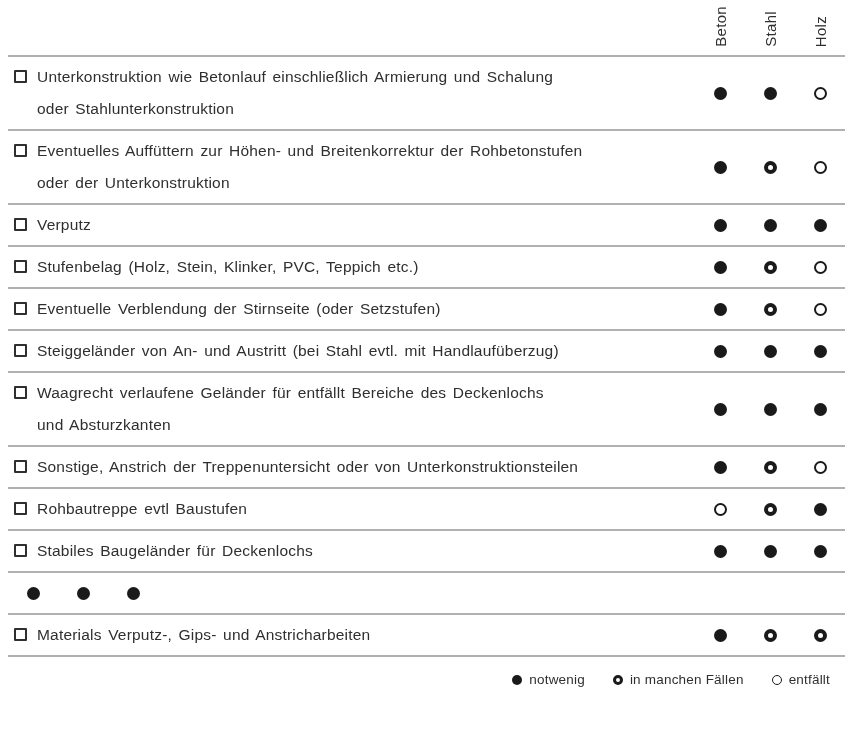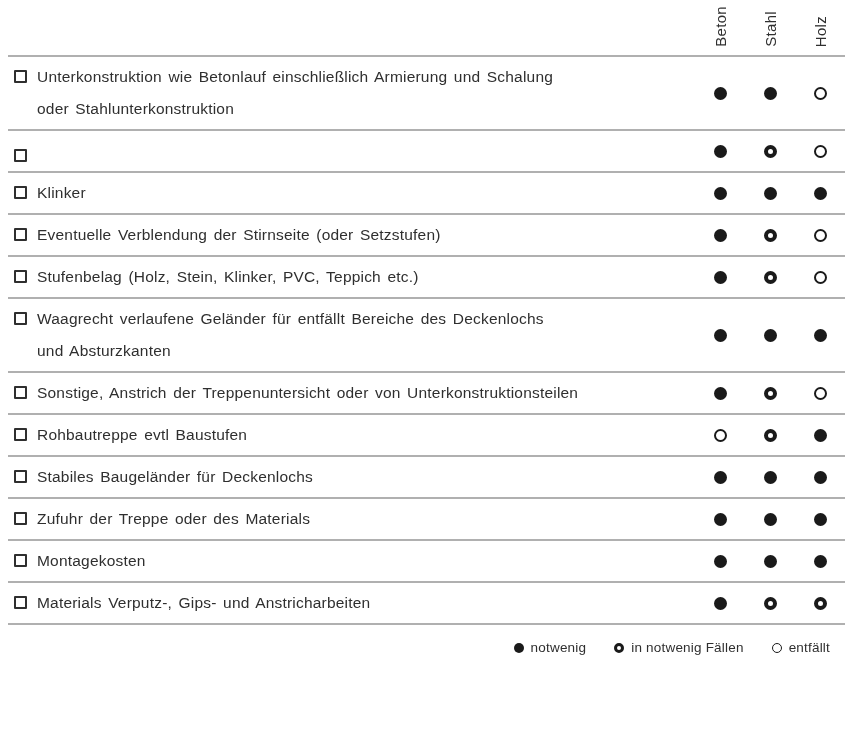--- a/index.html
+++ b/index.html
@@ -143,45 +143,63 @@
           <span class="dot" data-mark="necessary"></span>
         </div>
       <div class="dot-cell">
           <span class="dot" data-mark="omitted"></span>
         </div>
     </div>
 
     <div class="row">
       <div class="label-cell">
         <span class="checkbox"></span>
-      </div>
-      <div class="dot-cell">
-          <span class="dot" data-mark="necessary"></span>
-        </div>
-      <div class="dot-cell">
-          <span class="dot" data-mark="sometimes"></span>
-        </div>
-      <div class="dot-cell">
-          <span class="dot" data-mark="omitted"></span>
-        </div>
-    </div>
-
-    <div class="row">
-      <div class="label-cell">
-        <span class="checkbox"></span>
-        <span class="row-label">Klinker</span>
-      </div>
-      <div class="dot-cell">
-          <span class="dot" data-mark="necessary"></span>
-        </div>
-      <div class="dot-cell">
-          <span class="dot" data-mark="necessary"></span>
-        </div>
-      <div class="dot-cell">
-          <span class="dot" data-mark="necessary"></span>
+        <span class="row-label">Eventuelles Auffüttern zur Höhen- und Breitenkorrektur der Rohbetonstufen
+oder der Unterkonstruktion</span>
+      </div>
+      <div class="dot-cell">
+          <span class="dot" data-mark="necessary"></span>
+        </div>
+      <div class="dot-cell">
+          <span class="dot" data-mark="sometimes"></span>
+        </div>
+      <div class="dot-cell">
+          <span class="dot" data-mark="omitted"></span>
+        </div>
+    </div>
+
+    <div class="row">
+      <div class="label-cell">
+        <span class="checkbox"></span>
+        <span class="row-label">Verputz</span>
+      </div>
+      <div class="dot-cell">
+          <span class="dot" data-mark="necessary"></span>
+        </div>
+      <div class="dot-cell">
+          <span class="dot" data-mark="necessary"></span>
+        </div>
+      <div class="dot-cell">
+          <span class="dot" data-mark="necessary"></span>
+        </div>
+    </div>
+
+    <div class="row">
+      <div class="label-cell">
+        <span class="checkbox"></span>
+        <span class="row-label">Stufenbelag (Holz, Stein, Klinker, PVC, Teppich etc.)</span>
+      </div>
+      <div class="dot-cell">
+          <span class="dot" data-mark="necessary"></span>
+        </div>
+      <div class="dot-cell">
+          <span class="dot" data-mark="sometimes"></span>
+        </div>
+      <div class="dot-cell">
+          <span class="dot" data-mark="omitted"></span>
         </div>
     </div>
 
     <div class="row">
       <div class="label-cell">
         <span class="checkbox"></span>
         <span class="row-label">Eventuelle Verblendung der Stirnseite (oder Setzstufen)</span>
       </div>
       <div class="dot-cell">
           <span class="dot" data-mark="necessary"></span>
@@ -190,33 +208,32 @@
           <span class="dot" data-mark="sometimes"></span>
         </div>
       <div class="dot-cell">
           <span class="dot" data-mark="omitted"></span>
         </div>
     </div>
 
     <div class="row">
       <div class="label-cell">
         <span class="checkbox"></span>
-        <span class="row-label">Stufenbelag (Holz, Stein, Klinker, PVC, Teppich etc.)</span>
-      </div>
-      <div class="dot-cell">
-          <span class="dot" data-mark="necessary"></span>
-        </div>
-      <div class="dot-cell">
-          <span class="dot" data-mark="sometimes"></span>
-        </div>
-      <div class="dot-cell">
-          <span class="dot" data-mark="omitted"></span>
-        </div>
-    </div>
-
+        <span class="row-label">Steiggeländer von An- und Austritt (bei Stahl evtl. mit Handlaufüberzug)</span>
+      </div>
+      <div class="dot-cell">
+          <span class="dot" data-mark="necessary"></span>
+        </div>
+      <div class="dot-cell">
+          <span class="dot" data-mark="necessary"></span>
+        </div>
+      <div class="dot-cell">
+          <span class="dot" data-mark="necessary"></span>
+        </div>
+    </div>
 
     <div class="row">
       <div class="label-cell">
         <span class="checkbox"></span>
         <span class="row-label">Waagrecht verlaufene Geländer für entfällt Bereiche des Deckenlochs
 und Absturzkanten</span>
       </div>
       <div class="dot-cell">
           <span class="dot" data-mark="necessary"></span>
         </div>
@@ -270,50 +287,31 @@
         </div>
       <div class="dot-cell">
           <span class="dot" data-mark="necessary"></span>
         </div>
       <div class="dot-cell">
           <span class="dot" data-mark="necessary"></span>
         </div>
     </div>
 
     <div class="row">
-      <div class="label-cell">
-        <span class="checkbox"></span>
-        <span class="row-label">Zufuhr der Treppe oder des Materials</span>
-      </div>
-      <div class="dot-cell">
-          <span class="dot" data-mark="necessary"></span>
-        </div>
-      <div class="dot-cell">
-          <span class="dot" data-mark="necessary"></span>
-        </div>
-      <div class="dot-cell">
-          <span class="dot" data-mark="necessary"></span>
-        </div>
-    </div>
-
-    <div class="row">
-      <div class="label-cell">
-        <span class="checkbox"></span>
-        <span class="row-label">Montagekosten</span>
-      </div>
-      <div class="dot-cell">
-          <span class="dot" data-mark="necessary"></span>
-        </div>
-      <div class="dot-cell">
-          <span class="dot" data-mark="necessary"></span>
-        </div>
-      <div class="dot-cell">
-          <span class="dot" data-mark="necessary"></span>
-        </div>
-    </div>
+      <div class="dot-cell">
+          <span class="dot" data-mark="necessary"></span>
+        </div>
+      <div class="dot-cell">
+          <span class="dot" data-mark="necessary"></span>
+        </div>
+      <div class="dot-cell">
+          <span class="dot" data-mark="necessary"></span>
+        </div>
+    </div>
+
 
     <div class="row">
       <div class="label-cell">
         <span class="checkbox"></span>
         <span class="row-label">Materials Verputz-, Gips- und Anstricharbeiten</span>
       </div>
       <div class="dot-cell">
           <span class="dot" data-mark="necessary"></span>
         </div>
       <div class="dot-cell">
@@ -326,20 +324,20 @@
 
   </div>
 
   <div class="legend">
     <div class="legend-item">
       <span class="dot" data-mark="necessary"></span>
       <span>notwenig</span>
     </div>
     <div class="legend-item">
       <span class="dot" data-mark="sometimes"></span>
-      <span>in notwenig Fällen</span>
+      <span>in manchen Fällen</span>
     </div>
     <div class="legend-item">
       <span class="dot" data-mark="omitted"></span>
       <span>entfällt</span>
     </div>
   </div>
 </div>
 
 </body></html>

